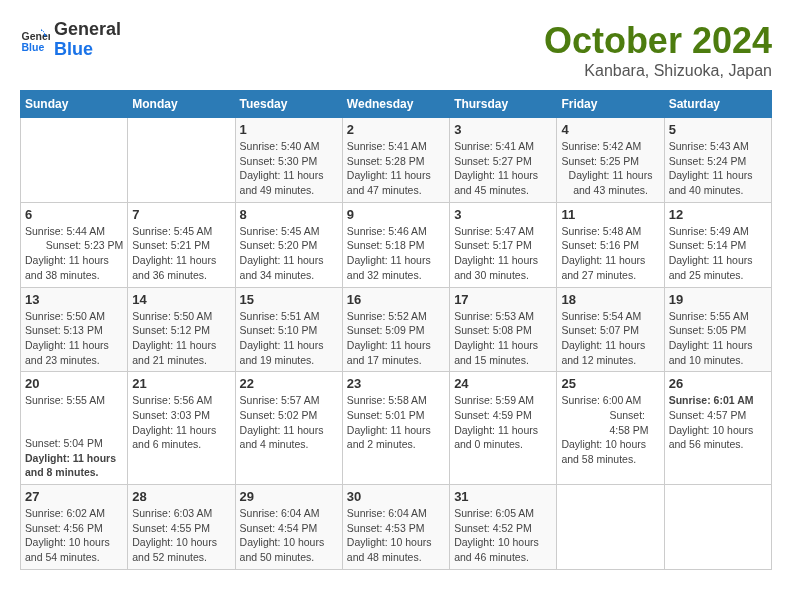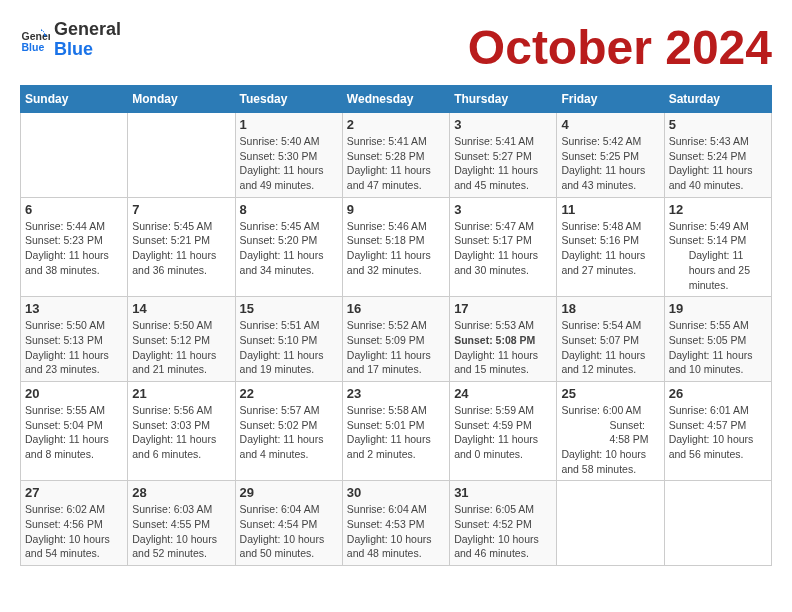--- a/index.html
+++ b/index.html
@@ -31,23 +31,23 @@
       color: #1a73e8;
     }
     .logo-icon {
       width: 30px;
       height: 30px;
     }
     .title-section {
       text-align: right;
     }
     .month-title {
-      font-size: 48px;
+      font-size: 36px;
       font-weight: bold;
-      color: #b91c1c;
+      color: #4d7c0f;
     }
     .location {
       font-size: 16px;
       color: #555;
     }
     table {
       width: 100%;
       border-collapse: collapse;
       font-size: 11px;
     }
@@ -97,20 +97,21 @@
       <text x="2" y="34" font-size="14" font-weight="bold" fill="#1a73e8">Blue</text>
       <polygon points="28,5 36,15 32,15 32,8 28,8" fill="#1a73e8"></polygon>
     </svg>
     <div>
       <div class="logo-text"><span style="color:#333">General</span></div>
       <div class="logo-text"><span style="color:#1a73e8">Blue</span></div>
     </div>
   </div>
   <div class="title-section">
     <div class="month-title">October 2024</div>
+    <div class="location">Kanbara, Shizuoka, Japan</div>
   </div>
 </div>
 
 <table>
   <thead>
     <tr>
     <th>Sunday</th>
         <th>Monday</th>
         <th>Tuesday</th>
         <th>Wednesday</th>
@@ -145,38 +146,38 @@
             <span style="display: block;">Sunrise: 5:41 AM</span>
             <span style="display: block;">Sunset: 5:27 PM</span>
             <span style="display: block;">Daylight: 11 hours and 45 minutes.</span>
           </div>
         </td>
         <td>
           <span class="day-num">4</span>
           <div class="day-info">
             <span style="display: block;">Sunrise: 5:42 AM</span>
             <span style="display: block;">Sunset: 5:25 PM</span>
-            <span style="display: block;">Daylight: 11 hours and 43 minutes.</span>
+            <span style="display: block; text-align: center;">Daylight: 11 hours and 43 minutes.</span>
           </div>
         </td>
         <td>
           <span class="day-num">5</span>
           <div class="day-info">
             <span style="display: block;">Sunrise: 5:43 AM</span>
             <span style="display: block;">Sunset: 5:24 PM</span>
             <span style="display: block;">Daylight: 11 hours and 40 minutes.</span>
           </div>
         </td>
       </tr>
       <tr>
         <td>
           <span class="day-num">6</span>
           <div class="day-info">
             <span style="display: block;">Sunrise: 5:44 AM</span>
-            <span style="display: block;">Sunset: 5:23 PM</span>
+            <span style="display: block; text-align: right;">Sunset: 5:23 PM</span>
             <span style="display: block;">Daylight: 11 hours and 38 minutes.</span>
           </div>
         </td>
         <td>
           <span class="day-num">7</span>
           <div class="day-info">
             <span style="display: block;">Sunrise: 5:45 AM</span>
             <span style="display: block;">Sunset: 5:21 PM</span>
             <span style="display: block;">Daylight: 11 hours and 36 minutes.</span>
           </div>
@@ -211,21 +212,21 @@
             <span style="display: block;">Sunrise: 5:48 AM</span>
             <span style="display: block;">Sunset: 5:16 PM</span>
             <span style="display: block;">Daylight: 11 hours and 27 minutes.</span>
           </div>
         </td>
         <td>
           <span class="day-num">12</span>
           <div class="day-info">
             <span style="display: block;">Sunrise: 5:49 AM</span>
             <span style="display: block;">Sunset: 5:14 PM</span>
-            <span style="display: block; margin-left: 20px;">Daylight: 11 hours and 25 minutes.</span>
+            <span style="display: block;">Daylight: 11 hours and 25 minutes.</span>
           </div>
         </td>
       </tr>
       <tr>
         <td>
           <span class="day-num">13</span>
           <div class="day-info">
             <span style="display: block;">Sunrise: 5:50 AM</span>
             <span style="display: block;">Sunset: 5:13 PM</span>
             <span style="display: block;">Daylight: 11 hours and 23 minutes.</span>
@@ -252,21 +253,21 @@
           <div class="day-info">
             <span style="display: block;">Sunrise: 5:52 AM</span>
             <span style="display: block;">Sunset: 5:09 PM</span>
             <span style="display: block;">Daylight: 11 hours and 17 minutes.</span>
           </div>
         </td>
         <td>
           <span class="day-num">17</span>
           <div class="day-info">
             <span style="display: block;">Sunrise: 5:53 AM</span>
-            <span style="display: block; font-weight: bold;">Sunset: 5:08 PM</span>
+            <span style="display: block;">Sunset: 5:08 PM</span>
             <span style="display: block;">Daylight: 11 hours and 15 minutes.</span>
           </div>
         </td>
         <td>
           <span class="day-num">18</span>
           <div class="day-info">
             <span style="display: block;">Sunrise: 5:54 AM</span>
             <span style="display: block;">Sunset: 5:07 PM</span>
             <span style="display: block;">Daylight: 11 hours and 12 minutes.</span>
           </div>
@@ -278,22 +279,22 @@
             <span style="display: block;">Sunset: 5:05 PM</span>
             <span style="display: block;">Daylight: 11 hours and 10 minutes.</span>
           </div>
         </td>
       </tr>
       <tr>
         <td>
           <span class="day-num">20</span>
           <div class="day-info">
             <span style="display: block;">Sunrise: 5:55 AM</span>
-            <span style="display: block;">Sunset: 5:04 PM</span>
-            <span style="display: block;">Daylight: 11 hours and 8 minutes.</span>
+            <span style="display: block; margin-top: 28px;">Sunset: 5:04 PM</span>
+            <span style="display: block; font-weight: bold;">Daylight: 11 hours and 8 minutes.</span>
           </div>
         </td>
         <td>
           <span class="day-num">21</span>
           <div class="day-info">
             <span style="display: block;">Sunrise: 5:56 AM</span>
             <span style="display: block;">Sunset: 3:03 PM</span>
             <span style="display: block;">Daylight: 11 hours and 6 minutes.</span>
           </div>
         </td>
@@ -325,21 +326,21 @@
           <span class="day-num">25</span>
           <div class="day-info">
             <span style="display: block;">Sunrise: 6:00 AM</span>
             <span style="display: block; margin-left: 48px;">Sunset: 4:58 PM</span>
             <span style="display: block;">Daylight: 10 hours and 58 minutes.</span>
           </div>
         </td>
         <td>
           <span class="day-num">26</span>
           <div class="day-info">
-            <span style="display: block;">Sunrise: 6:01 AM</span>
+            <span style="display: block; font-weight: bold;">Sunrise: 6:01 AM</span>
             <span style="display: block;">Sunset: 4:57 PM</span>
             <span style="display: block;">Daylight: 10 hours and 56 minutes.</span>
           </div>
         </td>
       </tr>
       <tr>
         <td>
           <span class="day-num">27</span>
           <div class="day-info">
             <span style="display: block;">Sunrise: 6:02 AM</span>

